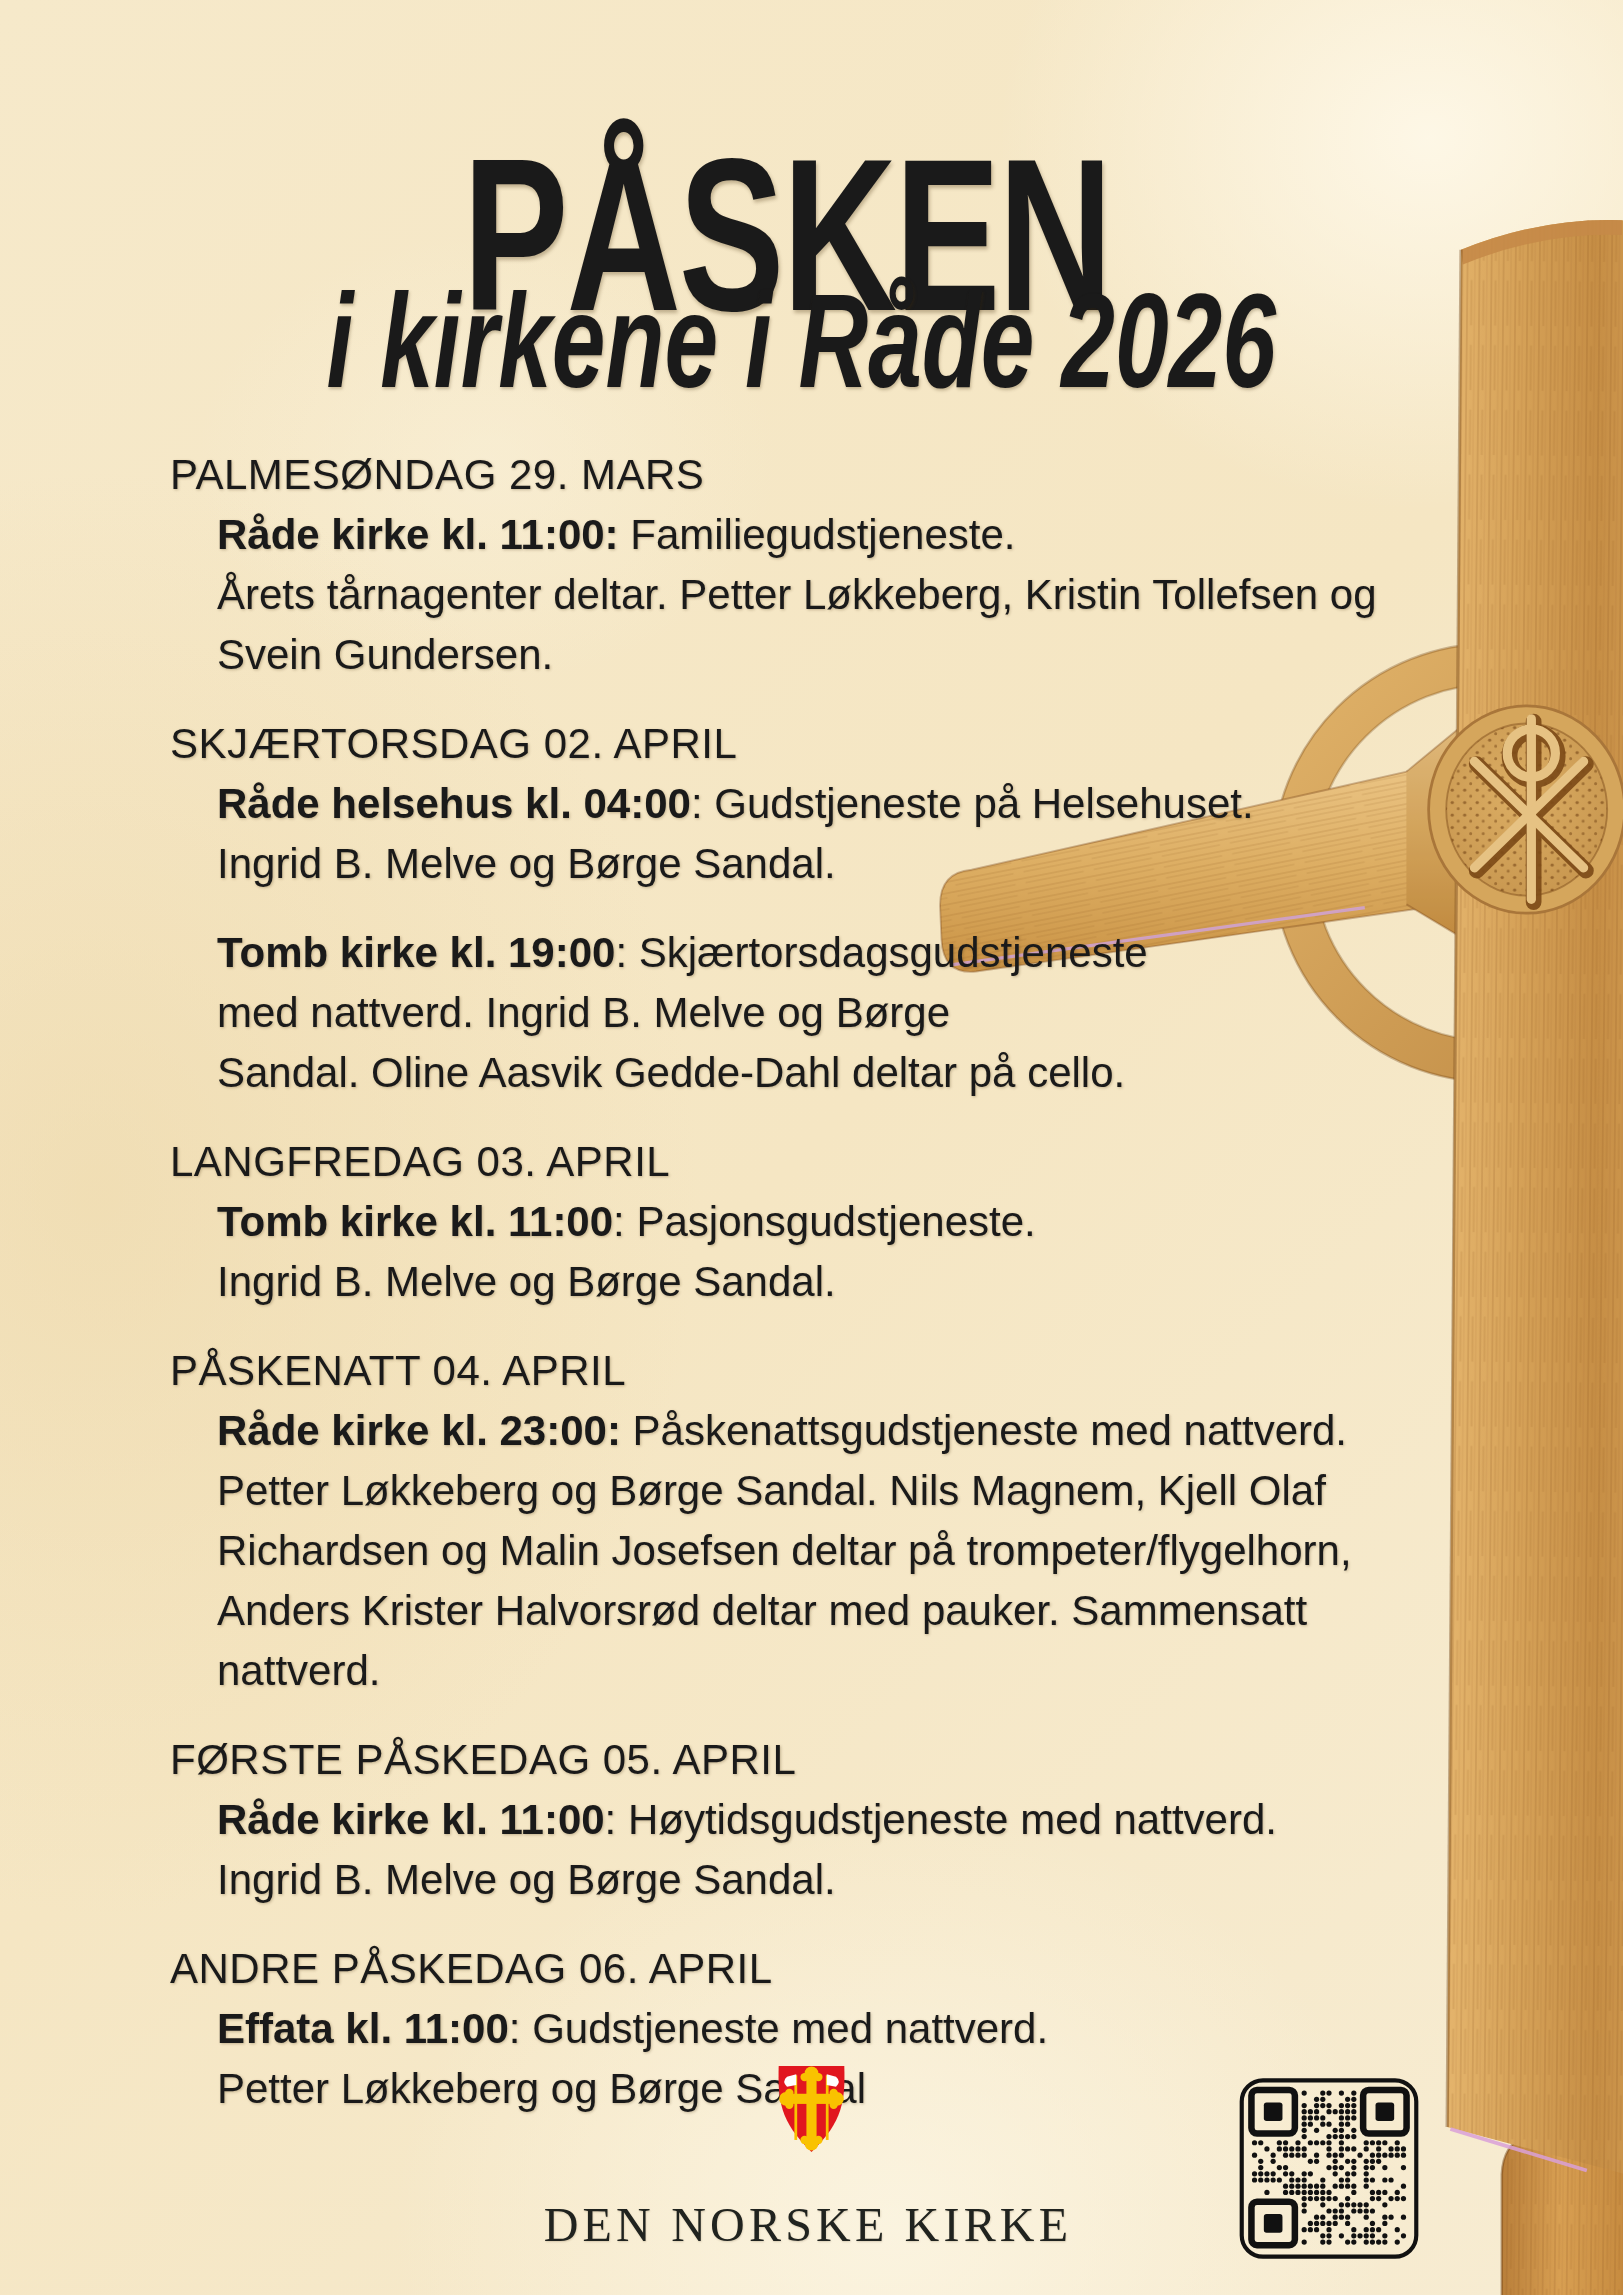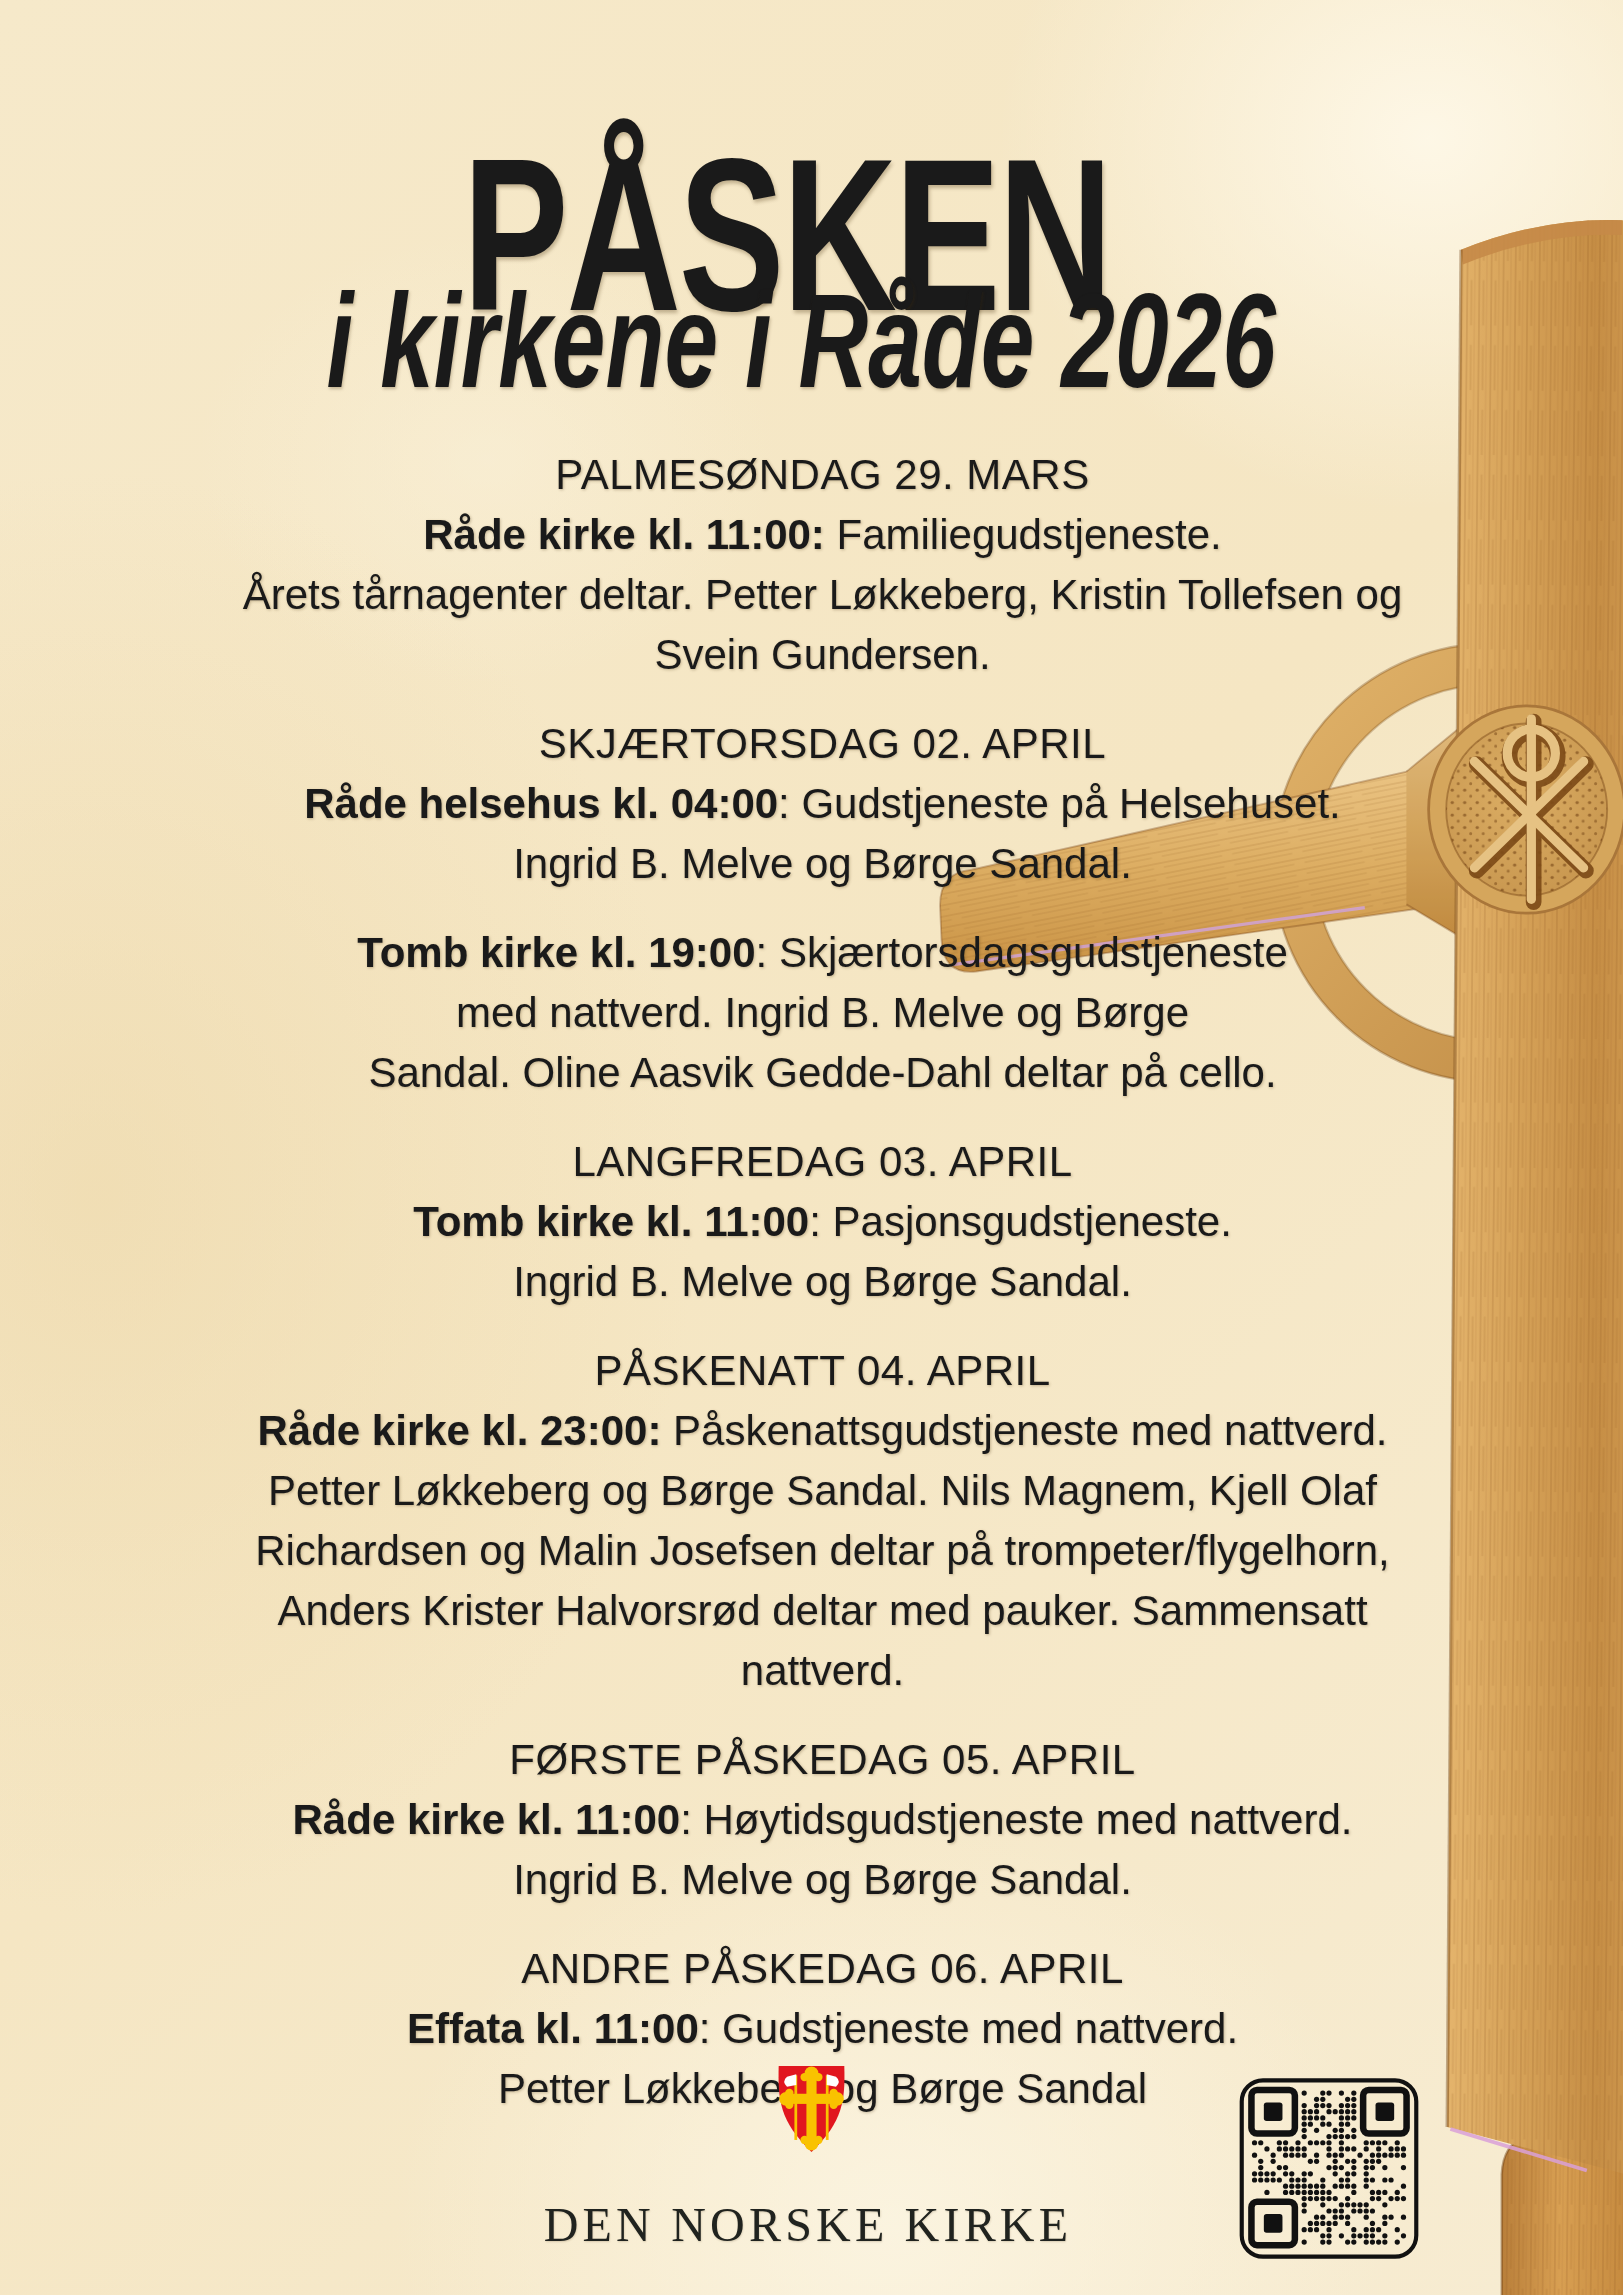--- a/index.html
+++ b/index.html
@@ -30,24 +30,24 @@
     padding-left:15px;
   }
   .subtitle .squeeze{display:inline-block; transform:scaleX(.72); transform-origin:center;
     text-shadow:1.4px 2.3px 3.7px rgba(70,45,10,.28);}
 
   .schedule{
     position:absolute; left:170px; top:445px; width:1305px;
     font-size:42px; line-height:60px;
     text-shadow:0.9px 1.4px 2.8px rgba(80,55,20,.30);
   }
-  .section{margin:0 0 29px 0;text-align:center;}
+  .section{margin:0 0 29px 0;}
   .section .heading{font-weight:400; letter-spacing:0.5px;}
   .section .line b{font-weight:700;}
-  .section .line{white-space:nowrap;}
+  .section .line{white-space:nowrap;margin-left:47px;}
 
   .more-info{
     position:absolute; left:1101px; top:1986px; width:324px; text-align:right;
     font-size:28px; line-height:38px; color:#141414;
     text-shadow:0.5px 0.9px 1.9px rgba(80,55,20,.25);
   }
   .qr{position:absolute; left:1239px; top:2078px;}
 
   .logo{position:absolute; left:775px; top:2065px;}
   .logo-text{

